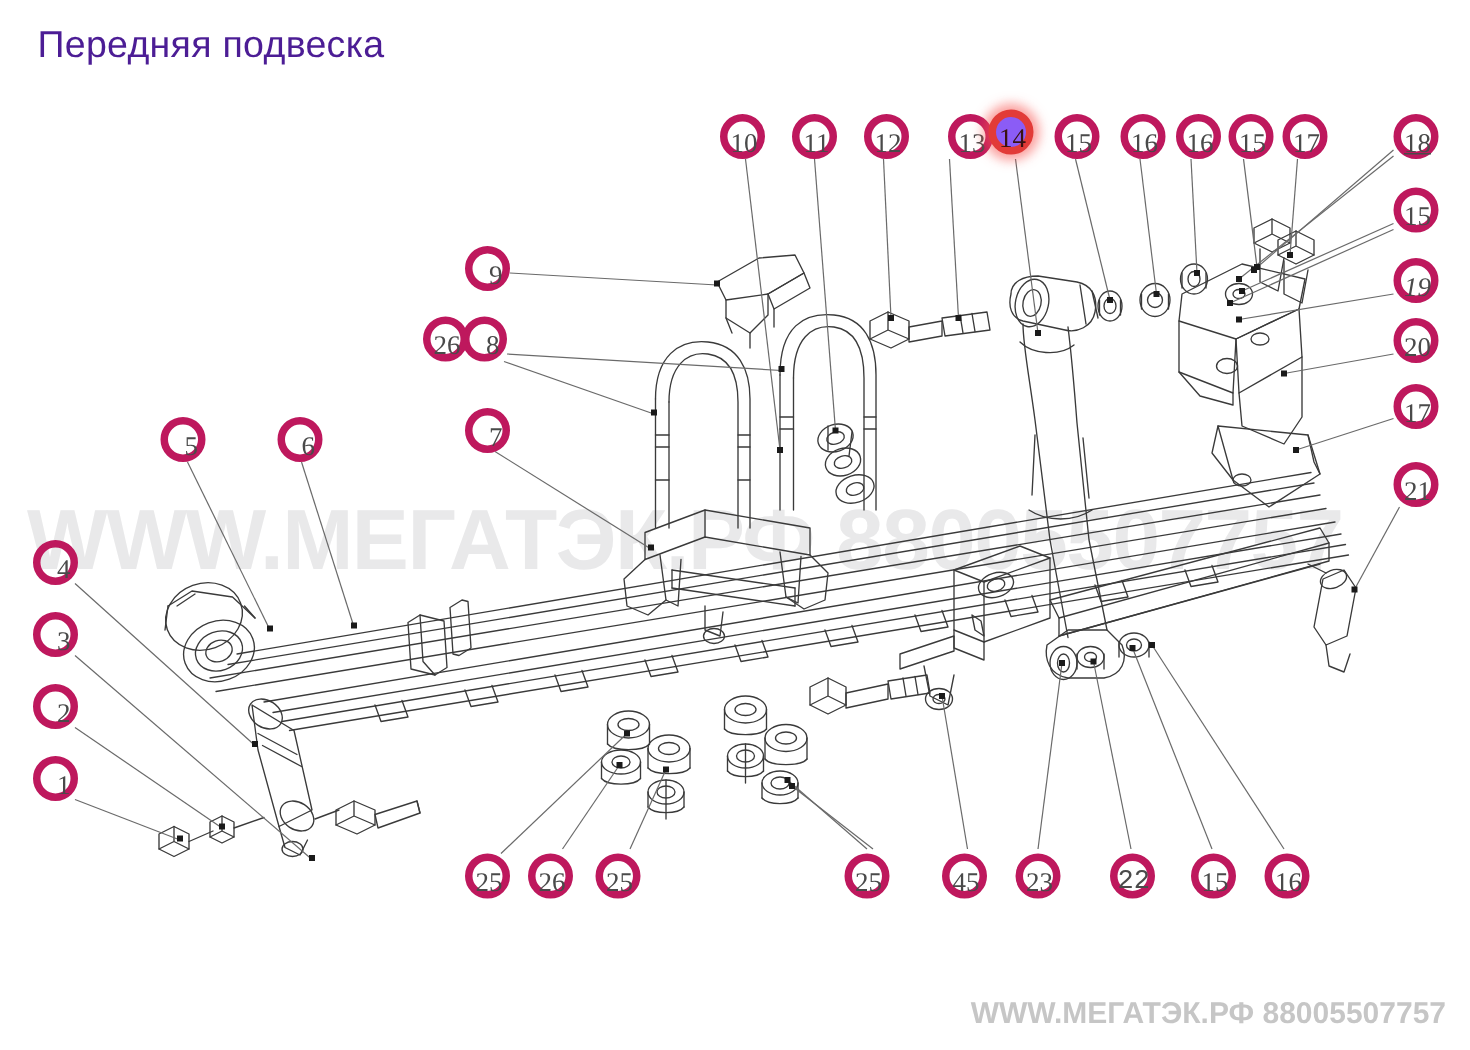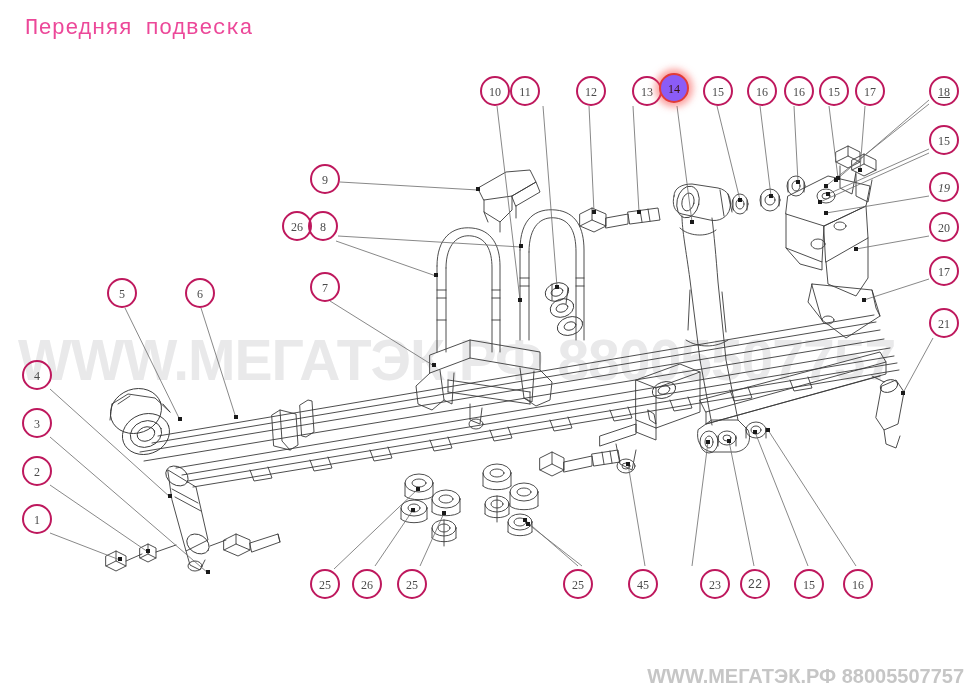--- a/index.html
+++ b/index.html
@@ -11,23 +11,23 @@
   }
   #page {
     position: relative;
     width: 980px; height: 700px;
     background: #ffffff;
     font-family: "Liberation Sans", sans-serif;
   }
   #page-title {
     position: absolute;
     left: 25px; top: 16px;
-    font-family: Liberation Mono, monospace;
-    font-size: 22px;
-    color: #ec4899;
+    font-family: Liberation Sans, sans-serif;
+    font-size: 25px;
+    color: #4c1d95;
     letter-spacing: 0.2px;
     white-space: nowrap;
   }
   #watermark-center {
     position: absolute;
     left: 18px; top: 327px;
     width: 944px;
     font-family: "Liberation Sans", sans-serif;
     font-weight: bold;
     font-size: 57px;
@@ -57,27 +57,27 @@
   #callout-layer {
     position: absolute;
     left: 0; top: 0;
     width: 980px; height: 700px;
     z-index: 5;
   }
   .callout {
     position: absolute;
     width: 30px; height: 30px;
     border-radius: 50%;
-    border: 2px solid #be185d;
+    border: 5px solid #be185d;
     background: transparent;
     color: #4a4a4a;
     font-family: "Liberation Serif", serif;
-    font-size: 12px;
+    font-size: 18px;
     line-height: 28px;
-    text-align: center;
+    text-align: right;
     cursor: pointer;
   }
   .callout.highlight {
     background: #8b5cf6;
     border-color: #e23b38;
     color: #3a1211;
     box-shadow: 0 0 7px 4px rgba(248,82,79,0.55);
   }
 </style>
 </head>
@@ -442,41 +442,41 @@
       <div class="callout" style="left: 22px; top: 456px;">2</div>
       <div class="callout" style="left: 22px; top: 408px;">3</div>
       <div class="callout" style="left: 22px; top: 360px;">4</div>
       <div class="callout" style="left: 107px; top: 278px;">5</div>
       <div class="callout" style="left: 185px; top: 278px;">6</div>
       <div class="callout" style="left: 310px; top: 272px;">7</div>
       <div class="callout" style="left: 308px; top: 211px;">8</div>
       <div class="callout" style="left: 282px; top: 211px;">26</div>
       <div class="callout" style="left: 310px; top: 164px;">9</div>
       <div class="callout" style="left: 480px; top: 76px;">10</div>
-      <div class="callout" style="left: 510px; top: 76px;">11</div>
+      <div class="callout" style="left: 528px; top: 76px;">11</div>
       <div class="callout" style="left: 576px; top: 76px;">12</div>
       <div class="callout" style="left: 632px; top: 76px;">13</div>
       <div class="callout highlight" style="left: 659px; top: 73px;">14</div>
       <div class="callout" style="left: 703px; top: 76px;">15</div>
       <div class="callout" style="left: 747px; top: 76px;">16</div>
       <div class="callout" style="left: 784px; top: 76px;">16</div>
       <div class="callout" style="left: 819px; top: 76px;">15</div>
       <div class="callout" style="left: 855px; top: 76px;">17</div>
       <div class="callout" style="left: 929px; top: 76px; text-decoration: underline;">18</div>
       <div class="callout" style="left: 929px; top: 125px;">15</div>
       <div class="callout" style="left: 929px; top: 172px; font-style: italic;">19</div>
       <div class="callout" style="left: 929px; top: 212px;">20</div>
       <div class="callout" style="left: 929px; top: 256px;">17</div>
       <div class="callout" style="left: 929px; top: 308px;">21</div>
       <div class="callout" style="left: 310px; top: 569px;">25</div>
       <div class="callout" style="left: 352px; top: 569px;">26</div>
       <div class="callout" style="left: 397px; top: 569px;">25</div>
       <div class="callout" style="left: 563px; top: 569px;">25</div>
       <div class="callout" style="left: 628px; top: 569px;">45</div>
-      <div class="callout" style="left: 677px; top: 569px; margin-left: 23px;">23</div>
+      <div class="callout" style="left: 677px; top: 569px;">23</div>
       <div class="callout" style="left: 740px; top: 569px; font-family: Liberation Mono, monospace;">22</div>
       <div class="callout" style="left: 794px; top: 569px;">15</div>
       <div class="callout" style="left: 843px; top: 569px;">16</div>
     </div>
 
   <div id="footer-text">WWW.МЕГАТЭК.РФ 88005507757</div>
 
 </div>
 
 </body></html>

